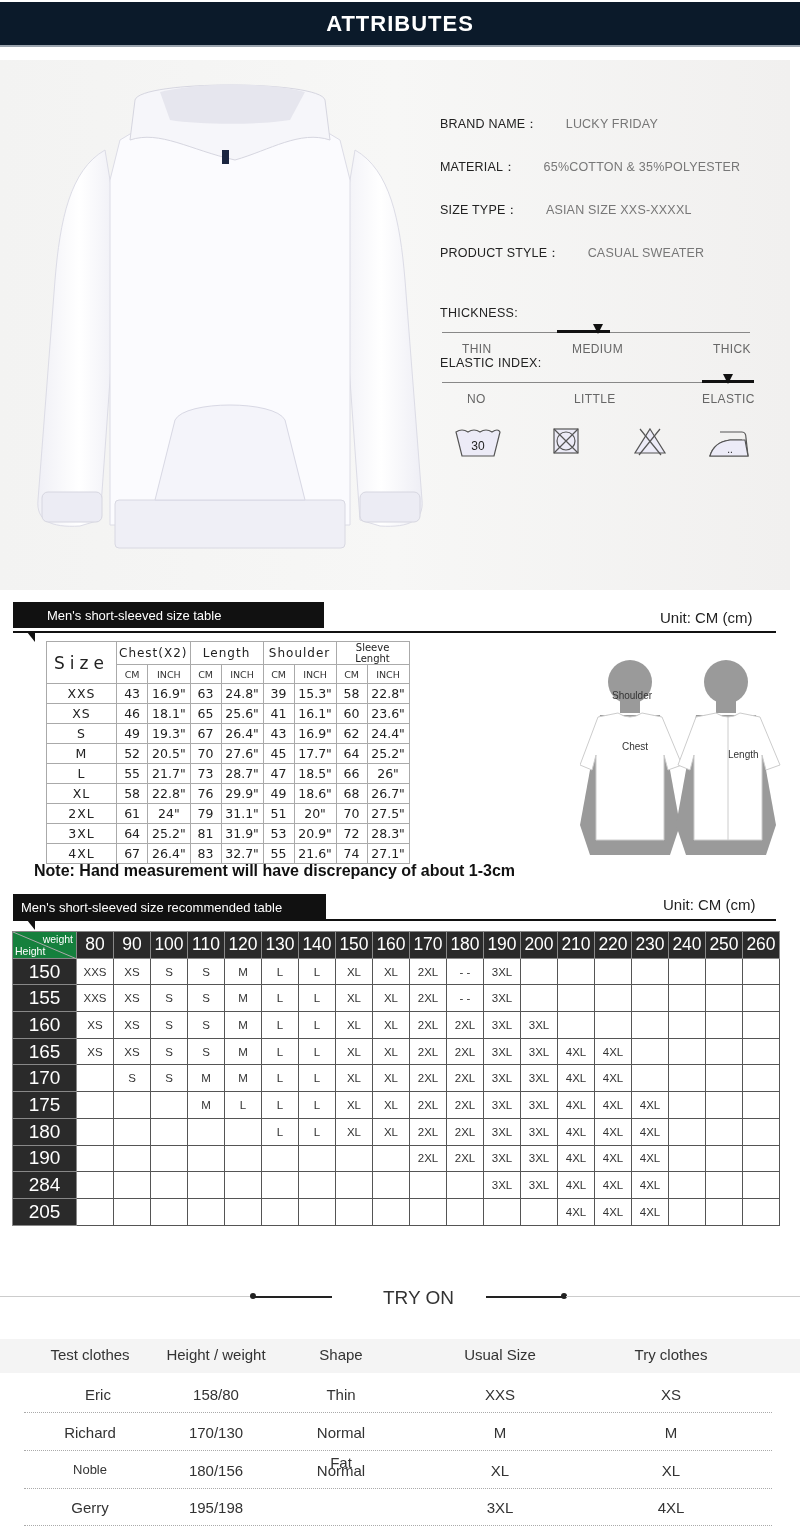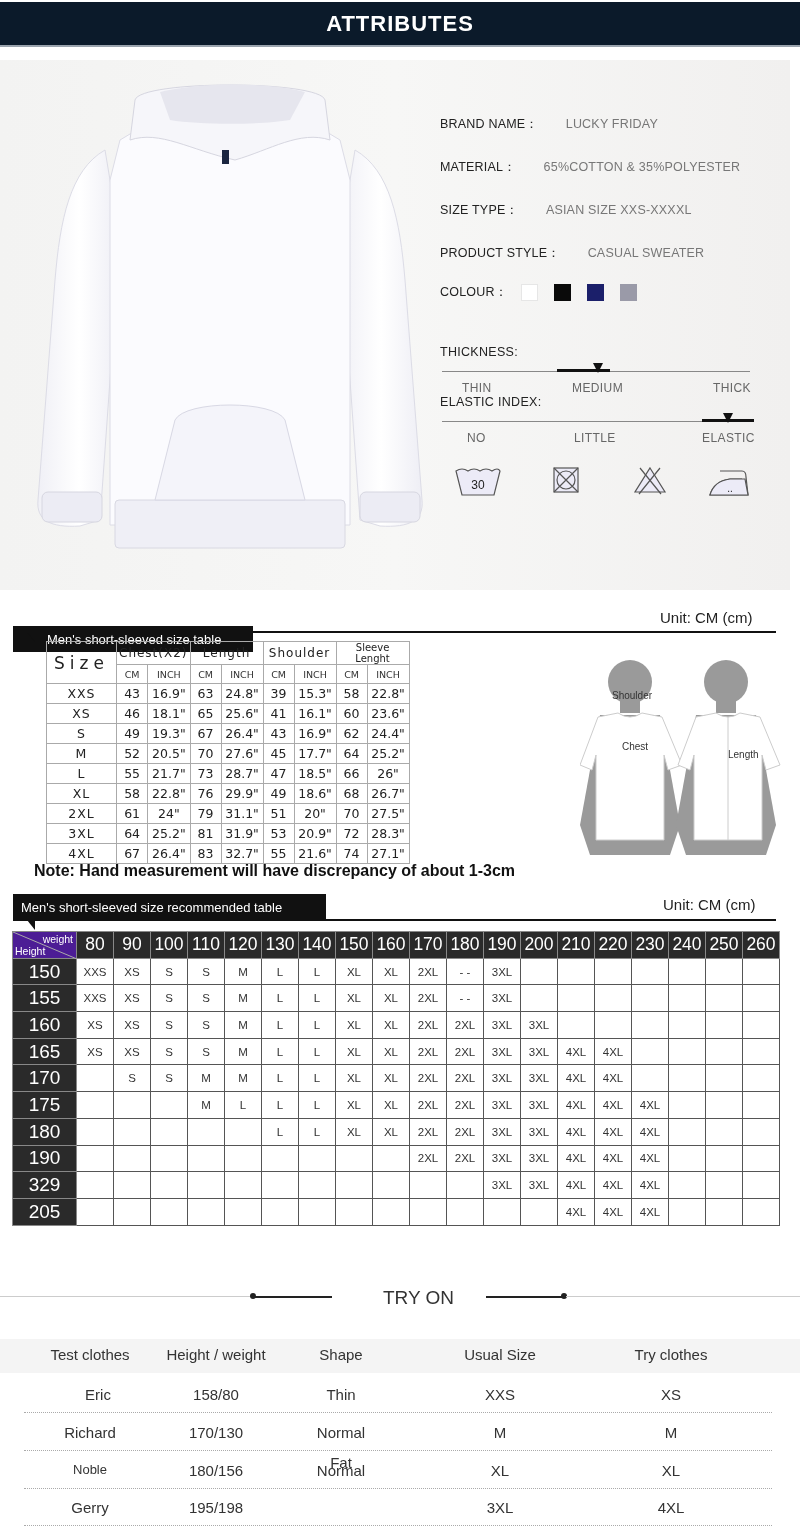--- a/index.html
+++ b/index.html
@@ -39,21 +39,21 @@
   table.size .hd { font-size: 12px; letter-spacing: 1px; }
   table.size .sub { font-size: 9.5px; color: #333; height: 19px; }
   table.size .small { font-size: 10px; letter-spacing: 0; }
   .note { position: absolute; left: 34px; top: 862px; font-size: 16px; font-weight: bold; color: #111; }
 
   
   table.rec { position: absolute; left: 12px; top: 931px; border-collapse: collapse; }
   table.rec td { border: 1.5px solid #555; text-align: center; font-size: 11.5px; color: #333; width: 37px; height: 26.7px; }
   table.rec .hh { background: #2a2a2a; color: #fff; font-size: 17.5px; border-color: #888; }
   table.rec .rh { background: #2a2a2a; color: #fff; font-size: 19px; width: 64px; border-color: #888; }
-  table.rec .corner { background: #4c1d95; color: #fff; position: relative; width: 64px; border-color: #888; }
+  table.rec .corner { background: #15803d; color: #fff; position: relative; width: 64px; border-color: #888; }
   .corner .w { position: absolute; right: 3px; top: 1px; font-size: 10.5px; }
   .corner .h { position: absolute; left: 2px; bottom: 1px; font-size: 10.5px; }
   .corner svg { position: absolute; left: 0; top: 0; }
 
   
   .tryon-line { position: absolute; top: 1296px; height: 1px; background: #ccc; }
   .tryon-dark { position: absolute; top: 1296px; height: 1.5px; background: #222; }
   .tryon-dot { position: absolute; top: 1293px; width: 6px; height: 6px; border-radius: 50%; background: #222; }
   .tryon-title { position: absolute; top: 1287px; left: 383px; font-size: 19px; color: #333; }
   .try-head { position: absolute; left: 0; top: 1339px; width: 800px; height: 34px; background: #f4f4f4; }
@@ -90,29 +90,20 @@
     <rect x="202" y="70" width="7" height="14" fill="#1a2540"></rect>
 
     <path d="M155 340 C165 320 255 320 265 340 L285 420 L135 420 Z" fill="#f4f4fa" stroke="#d8d8e4"></path>
   </svg>
 
   <div class="info">
     <div class="info-row"><span class="k">BRAND NAME：</span> <span class="v">LUCKY FRIDAY</span></div>
     <div class="info-row"><span class="k">MATERIAL：</span> <span class="v">65%COTTON &amp; 35%POLYESTER</span></div>
     <div class="info-row"><span class="k">SIZE TYPE：</span> <span class="v">ASIAN SIZE  XXS-XXXXL</span></div>
     <div class="info-row"><span class="k">PRODUCT STYLE：</span> <span class="v">CASUAL SWEATER</span></div>
-    <div class="info-row" style="margin-top:22px;">
-      <span class="k">COLOUR：</span>
-      <span class="swatches">
-        <span class="sw" style="background:#fff;border:1px solid #e6e6e6;"></span>
-        <span class="sw" style="background:#0a0a0a;"></span>
-        <span class="sw" style="background:#1b1f6a;"></span>
-        <span class="sw" style="background:#9a9aa8;"></span>
-      </span>
-    </div>
 
     <div class="scale-label" style="margin-top:44px;">THICKNESS:</div>
     <div class="scale">
       <div class="line"></div>
       <div class="mark" style="left:117px;width:53px;"></div>
       <div class="tri" style="left:153px;"></div>
       <span class="lbl" style="left:22px;">THIN</span>
       <span class="lbl" style="left:132px;">MEDIUM</span>
       <span class="lbl" style="left:273px;">THICK</span>
     </div>
@@ -142,21 +133,21 @@
       </svg>
       <svg class="care" style="left:268px;" width="44" height="32" viewBox="0 0 44 32">
         <path d="M12 6 L34 6 Q38 6 38 12 L40 30 L2 30 Q6 16 22 14 L34 14" fill="none" stroke="#555" stroke-width="1.2"></path>
         <path d="M2 30 Q6 16 22 14 L37 14 L40 30 Z" fill="#ecebf7" stroke="#555" stroke-width="1.2"></path>
         <text x="22" y="27" text-anchor="middle" font-size="10" fill="#222" font-family="Liberation Sans, sans-serif">..</text>
       </svg>
     </div>
   </div>
 </div>
 
-<div class="banner" style="left:13px;top:626px;width:240px;">
+<div class="banner" style="left:13px;top:602px;width:311px;">
   <span>Men's  short-sleeved size table</span>
 </div>
 <div class="banner-tail" style="left:27px;top:632px;"></div>
 <div class="rule" style="left:13px;top:631px;width:763px;"></div>
 <div class="unit" style="left:660px;top:609px;">Unit: CM (cm)</div>
 
 <table class="size">
   <tbody>
       <tr>
     <td class="sz" rowspan="2">Size</td>
@@ -509,21 +500,21 @@
         <td>3XL</td>
         <td>3XL</td>
         <td>4XL</td>
         <td>4XL</td>
         <td>4XL</td>
         <td></td>
         <td></td>
         <td></td>
       </tr>
       <tr>
-        <td class="rh">329</td>
+        <td class="rh">284</td>
         <td></td>
         <td></td>
         <td></td>
         <td></td>
         <td></td>
         <td></td>
         <td></td>
         <td></td>
         <td></td>
         <td></td>

